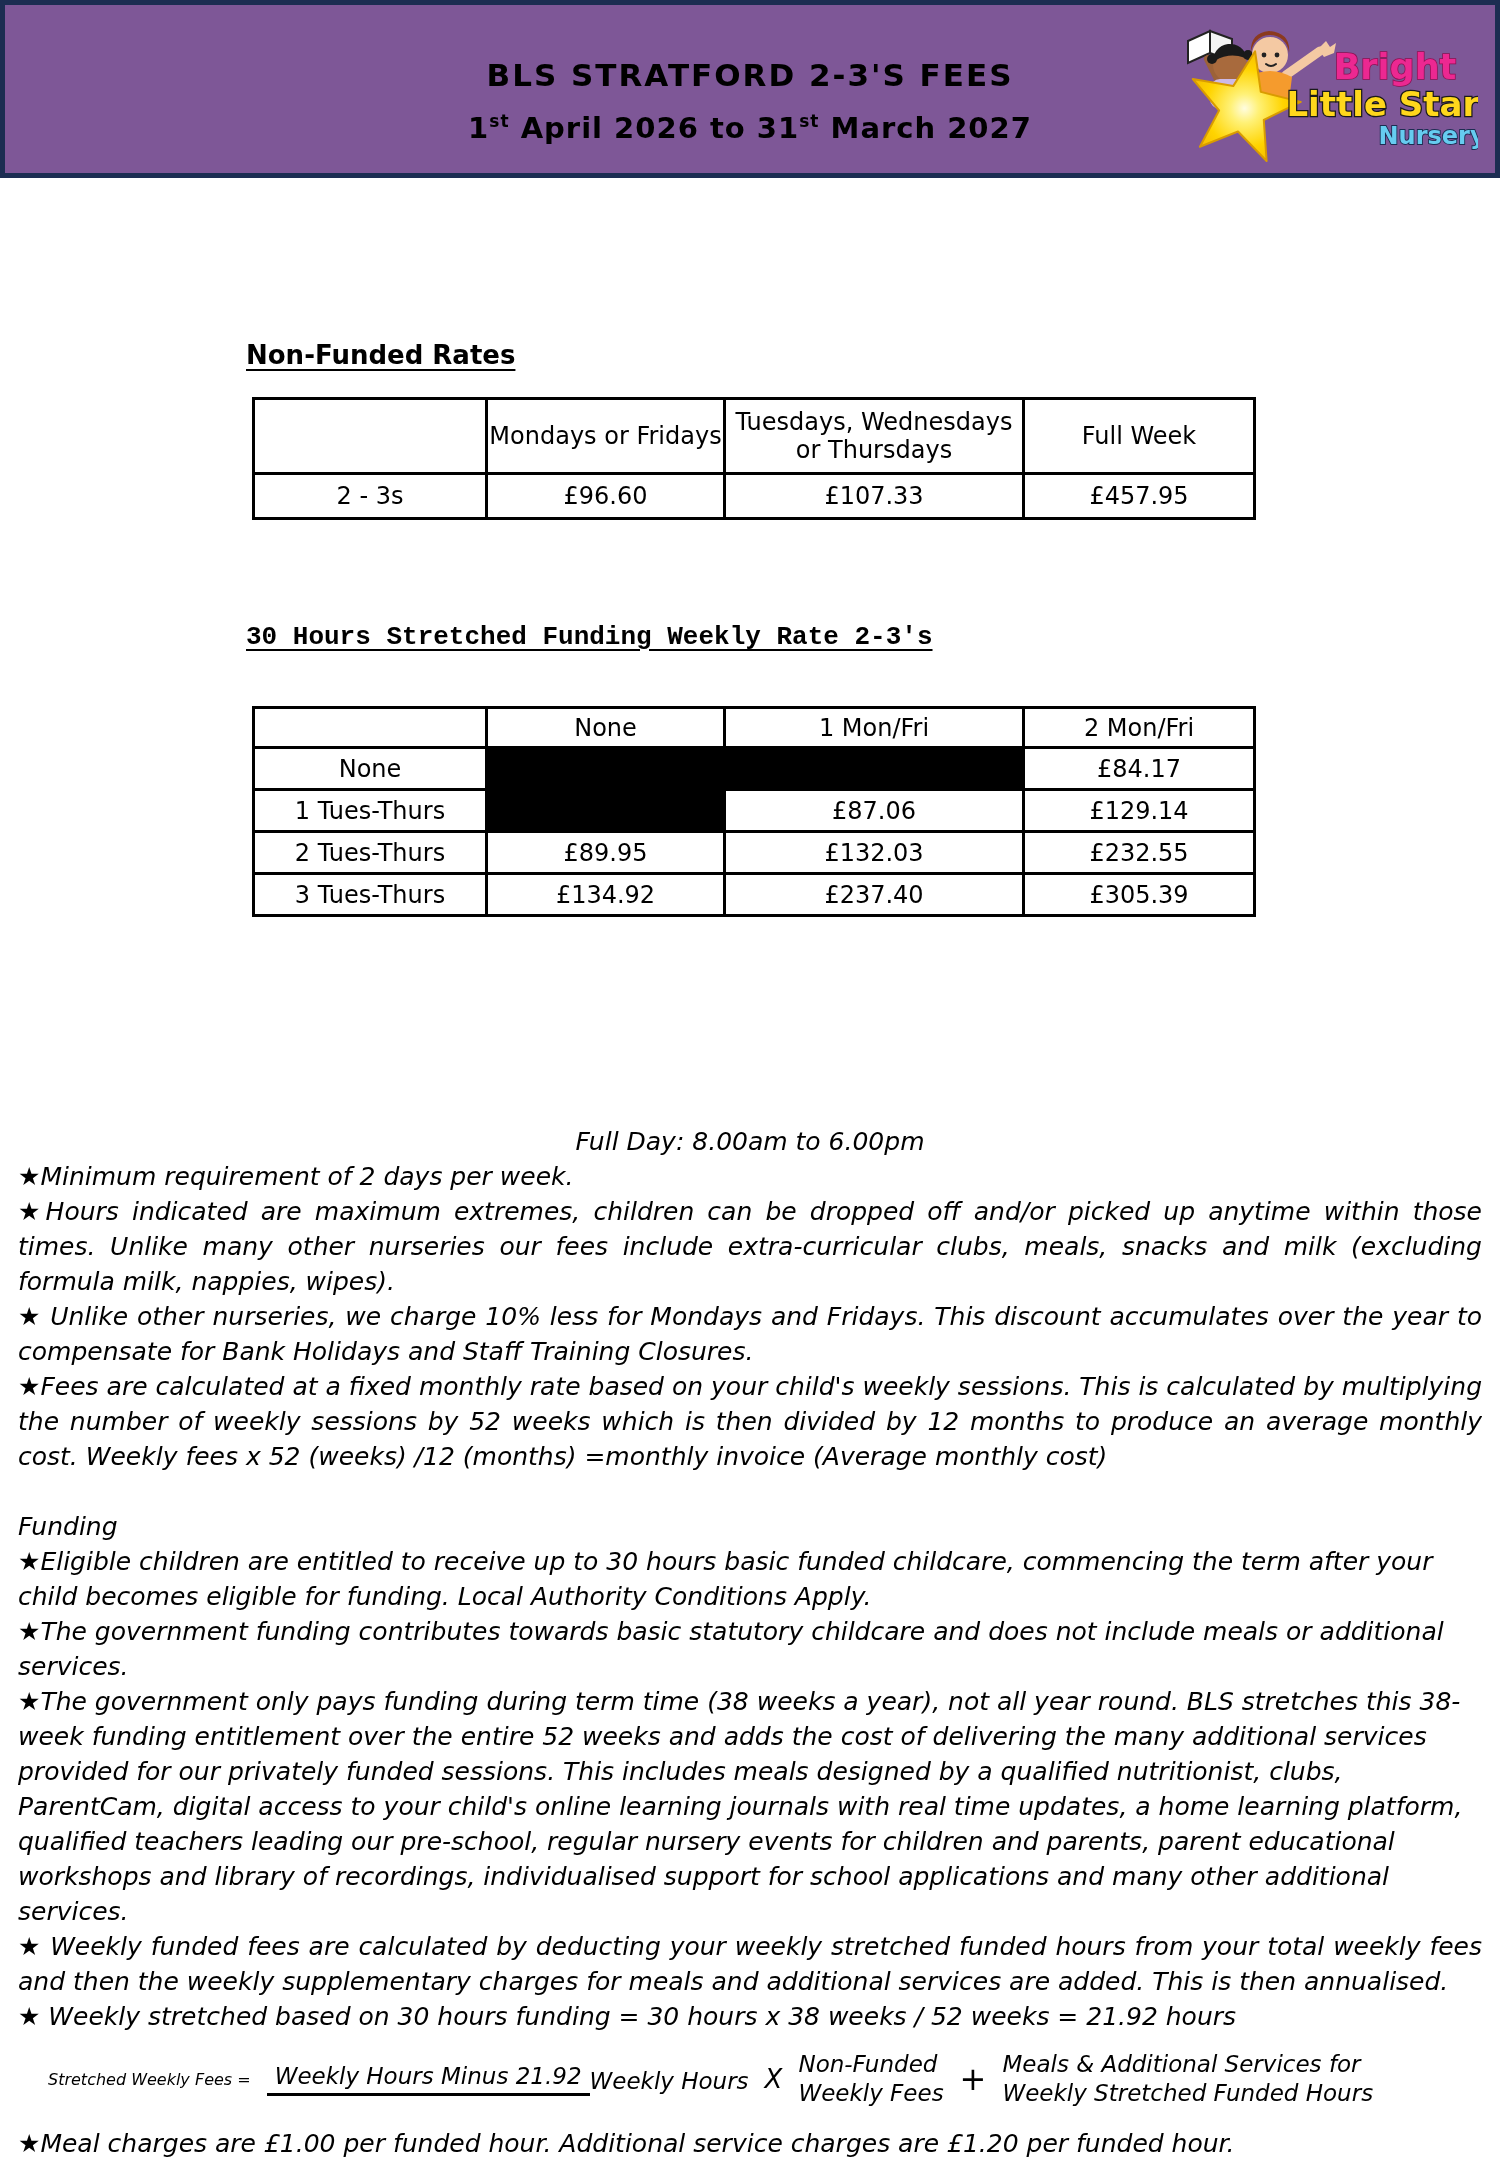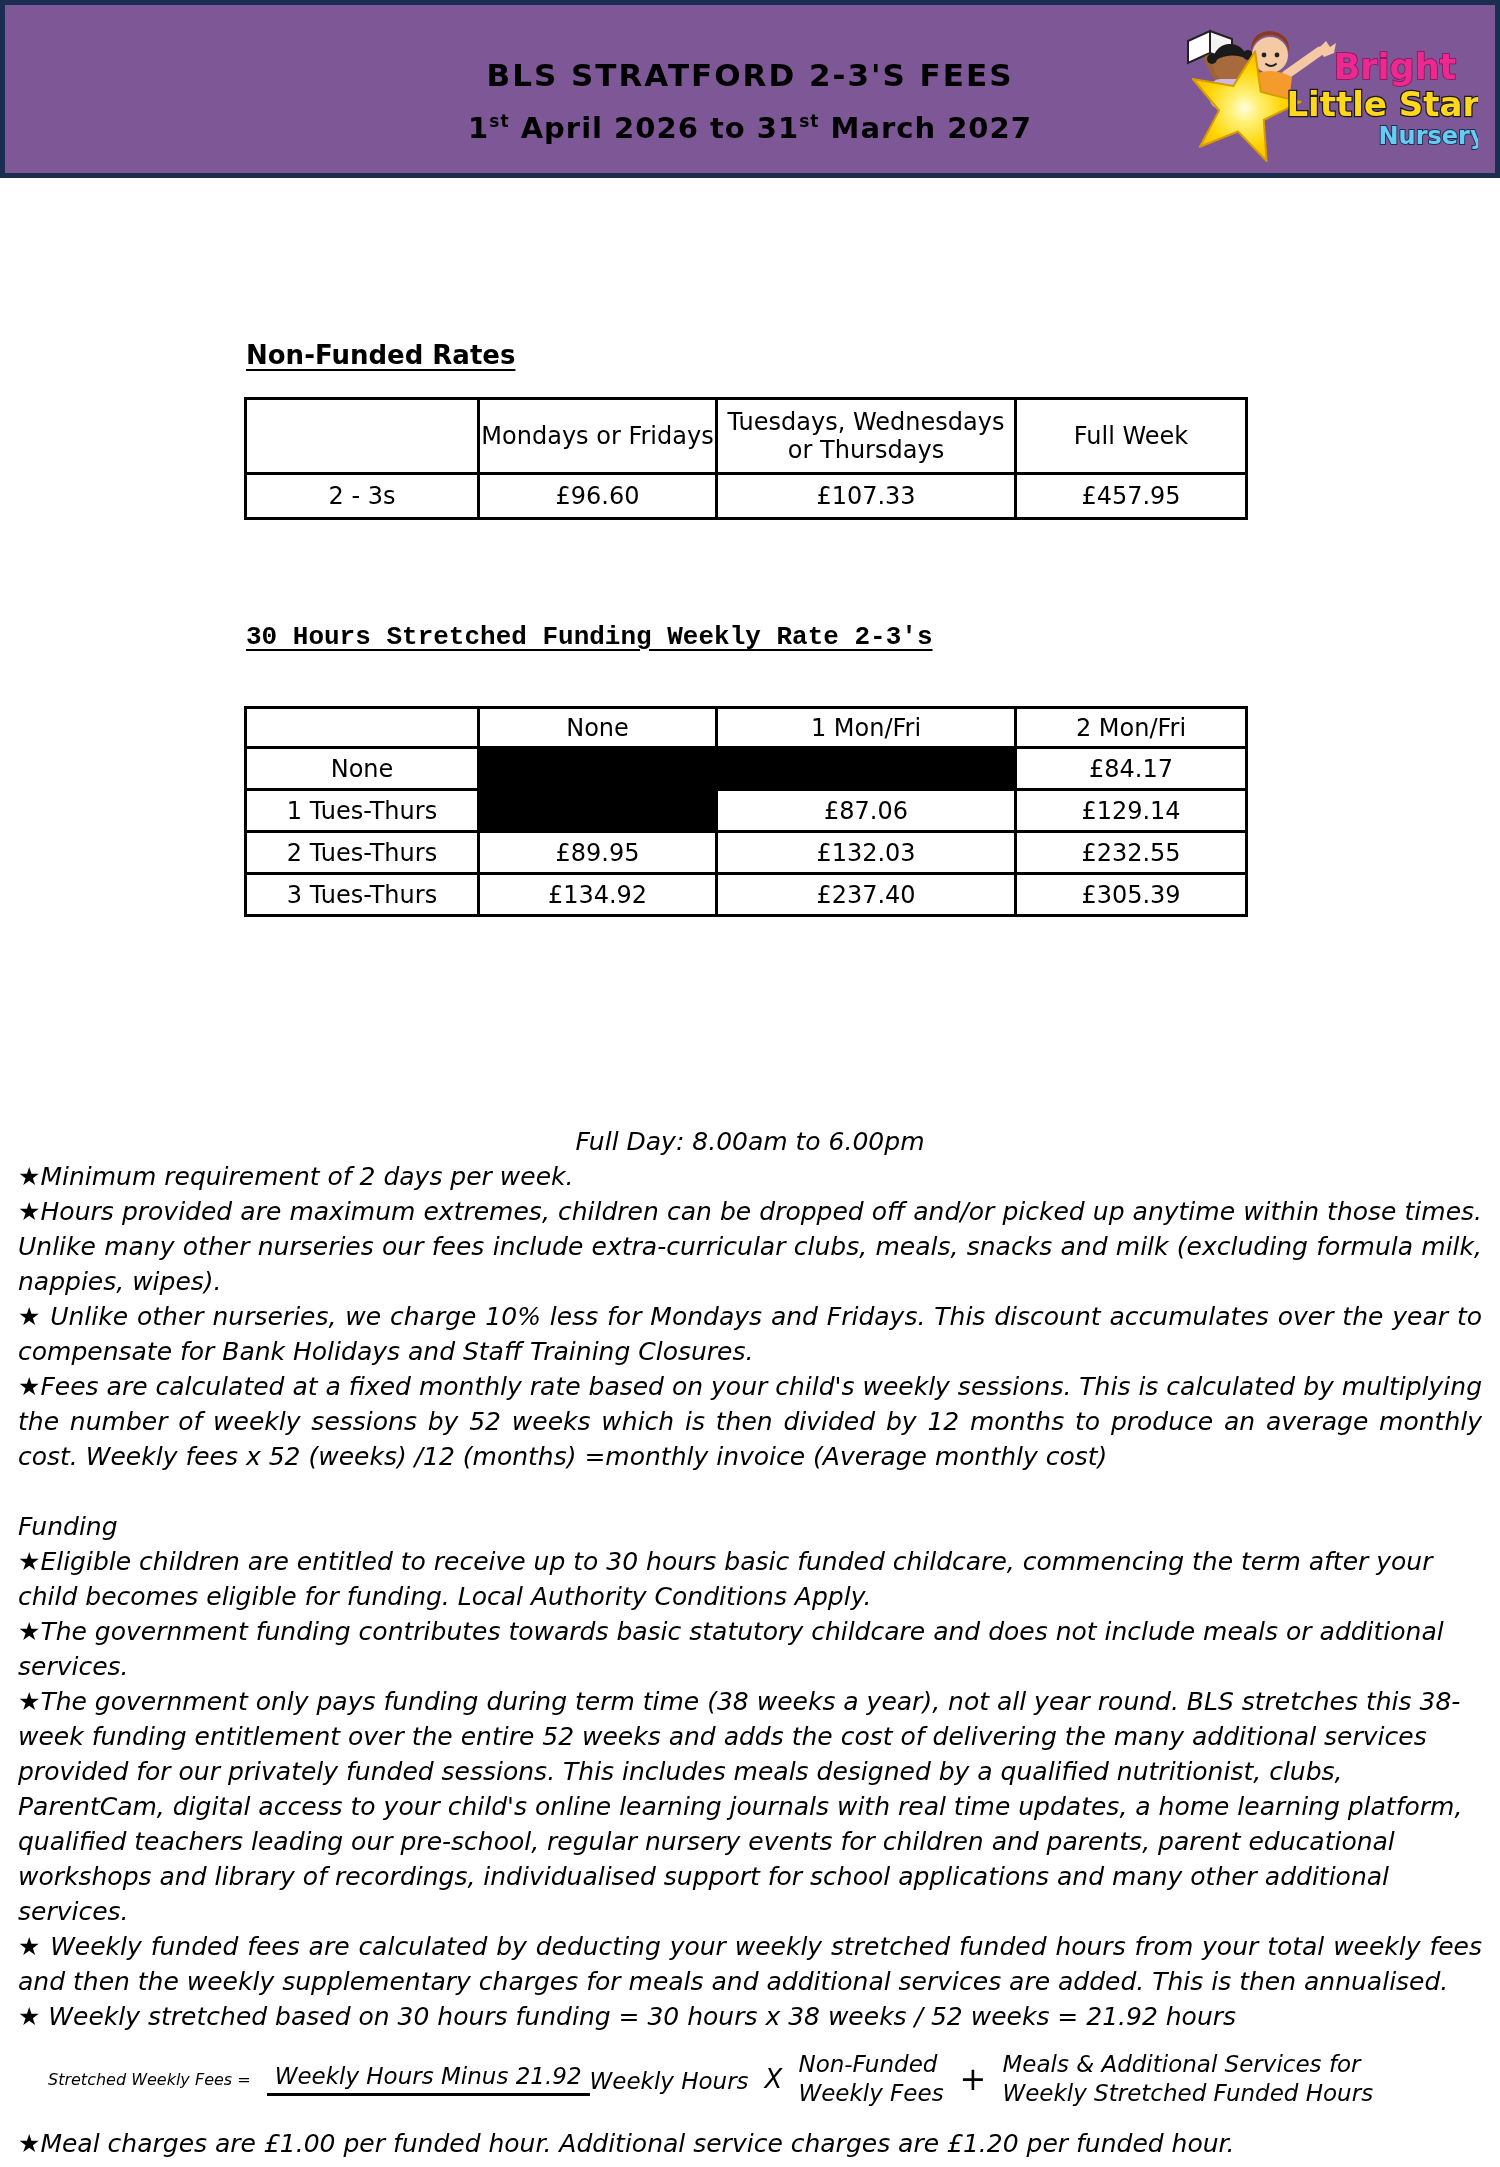--- a/index.html
+++ b/index.html
@@ -23,21 +23,21 @@
   .band-subtitle sup{font-size:17px;}
   .logo{position:absolute;right:17px;top:8px;width:330px;height:158px;}
   
   .tbl-title{
     position:absolute;left:246px;margin:0;font-size:26px;font-weight:bold;
     text-decoration:underline;text-decoration-thickness:2px;text-underline-offset:5px;
   }
   .tbl-title.t1{top:340px;}
   .tbl-title.t2{top:622px;font-family:Liberation Mono, monospace;}
   table.fees{
-    position:absolute;left:244px;width:1001px;border-collapse:collapse;
+    position:absolute;left:252px;width:1001px;border-collapse:collapse;
     table-layout:fixed;font-size:24px;text-align:center;
   }
   table.fees td,table.fees th{
     border:3px solid #000;font-weight:normal;padding:0;vertical-align:middle;
   }
   table.t1{top:397px;}
   table.t1 tr.head th{height:72px;}
   table.t1 tr.data td{height:42px;}
   table.t2{top:706px;}
   table.t2 tr.head th{height:37px;}
@@ -182,21 +182,21 @@
     <td>£134.92</td>
     <td>£237.40</td>
     <td>£305.39</td>
   </tr>
 </tbody>
   </table>
 
 <section class="bodytext">
   <p class="center">Full Day: 8.00am to 6.00pm</p>
   <p>★Minimum requirement of 2 days per week.</p>
-  <p class="justify">★Hours provided are maximum extremes, children can be dropped off and/or picked up anytime within those times. Unlike many other nurseries our fees include extra-curricular clubs, meals, snacks and milk (excluding formula milk, nappies, wipes).</p>
+  <p class="justify">★Hours indicated are maximum extremes, children can be dropped off and/or picked up anytime within those times. Unlike many other nurseries our fees include extra-curricular clubs, meals, snacks and milk (excluding formula milk, nappies, wipes).</p>
   <p class="justify">★ Unlike other nurseries, we charge 10% less for Mondays and Fridays. This discount accumulates over the year to compensate for Bank Holidays and Staff Training Closures.</p>
   <p class="justify">★Fees are calculated at a fixed monthly rate based on your child's weekly sessions. This is calculated by multiplying the number of weekly sessions by 52 weeks which is then divided by 12 months to produce an average monthly cost.  Weekly fees x 52 (weeks) /12 (months) =monthly invoice (Average monthly cost)</p>
   <p class="heading">Funding</p>
   <p>★Eligible children are entitled to receive up to 30 hours basic funded childcare, commencing the term after your child becomes eligible for funding. Local Authority Conditions Apply.</p>
   <p>★The government funding contributes towards basic statutory childcare and does not include meals or additional services.</p>
   <p>★The government only pays funding during term time (38 weeks a year), not all year round. BLS stretches this 38-week funding entitlement over the entire 52 weeks and adds the cost of delivering the many additional services provided for our privately funded sessions. This includes meals designed by a qualified nutritionist, clubs, ParentCam, digital access to your child's online learning journals with real time updates, a home learning platform, qualified teachers leading our pre-school, regular nursery events for children and parents, parent educational workshops and library of recordings, individualised support for school applications and many other additional services.</p>
   <p class="justify">★ Weekly funded fees are calculated by deducting your weekly stretched funded hours from your total weekly fees and then the weekly supplementary charges for meals and additional services are added. This is then annualised.</p>
   <p>★ Weekly stretched based on 30 hours funding = 30 hours x 38 weeks / 52 weeks = 21.92 hours</p>
 
   <div class="formula">

